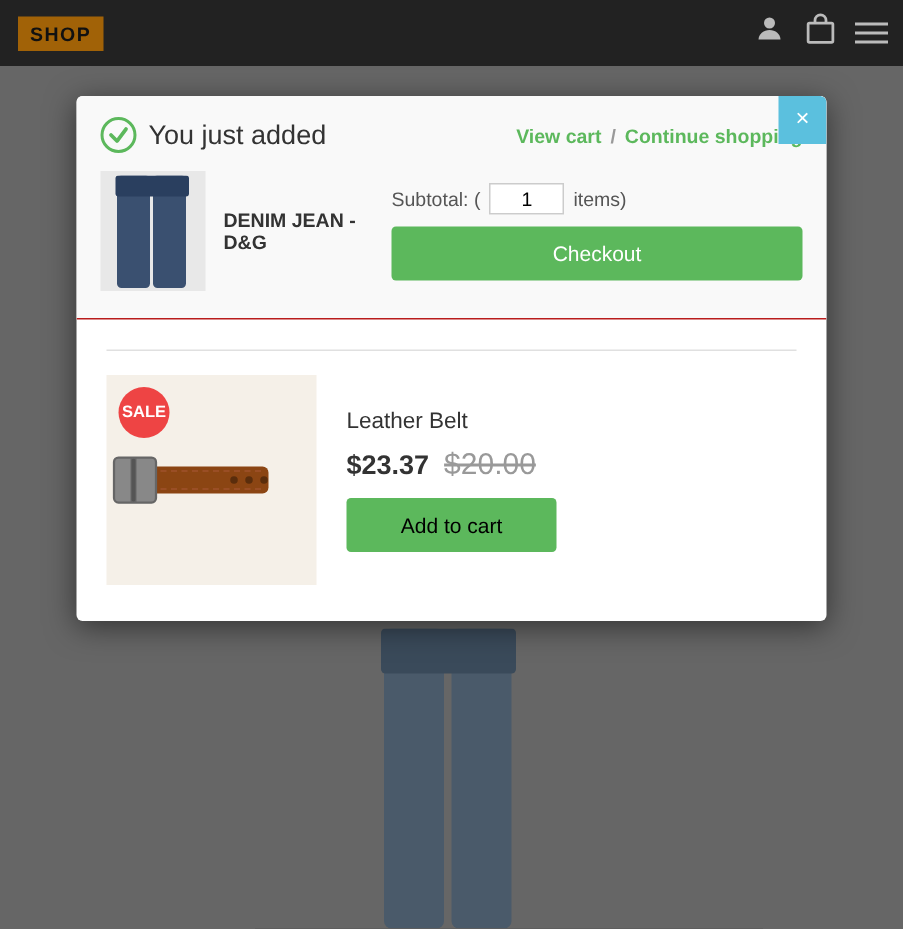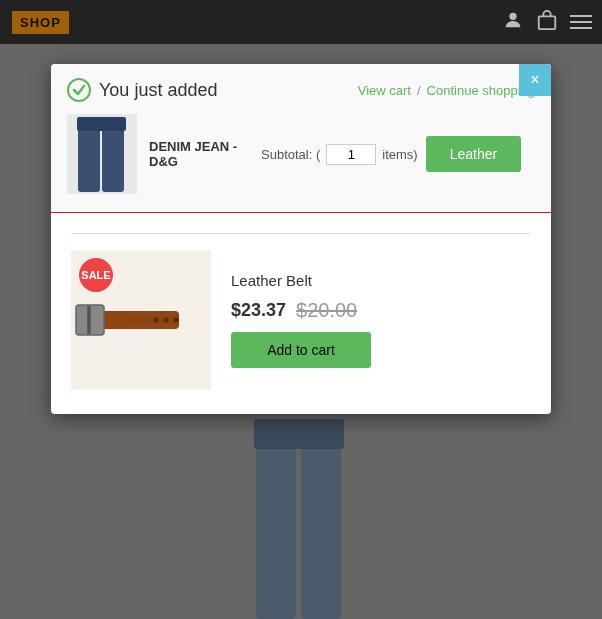--- a/index.html
+++ b/index.html
@@ -133,20 +133,21 @@
       font-size: 18px;
       font-weight: normal;
       color: #333;
       flex-grow: 1;
     }
 
     .added-links {
       display: flex;
       align-items: center;
       gap: 6px;
+      font-weight: bold;
     }
 
     .added-links a {
       color: #5cb85c;
       text-decoration: none;
       font-size: 13px;
     }
 
     .separator {
       color: #999;
@@ -175,21 +176,21 @@
     .product-name {
       font-size: 13px;
       color: #333;
       font-weight: bold;
       width: 100px;
     }
 
     .product-subtotals {
       flex-grow: 1;
       display: flex;
-      flex-direction: row;
+      flex-direction: column;
       gap: 8px;
     }
 
     .subtotal-row {
       display: flex;
       align-items: center;
       gap: 6px;
       font-size: 13px;
       color: #555;
     }
@@ -384,21 +385,21 @@
           </div>
 
           <div class="product-name">DENIM JEAN - D&amp;G</div>
 
           <div class="product-subtotals">
             <div class="subtotal-row">
               <span>Subtotal: (</span>
               <input class="qty-input" type="text" value="1" style="">
               <span> items)</span>
             </div>
-            <button class="checkout-btn">Leather</button>
+            <button class="checkout-btn">Checkout</button>
           </div>
         </div>
       </div>
 
       <div class="upsell-section">
         <hr class="divider">
 
         <div class="upsell-product">
           <div class="upsell-image-container">
             <div class="sale-badge">SALE</div>

